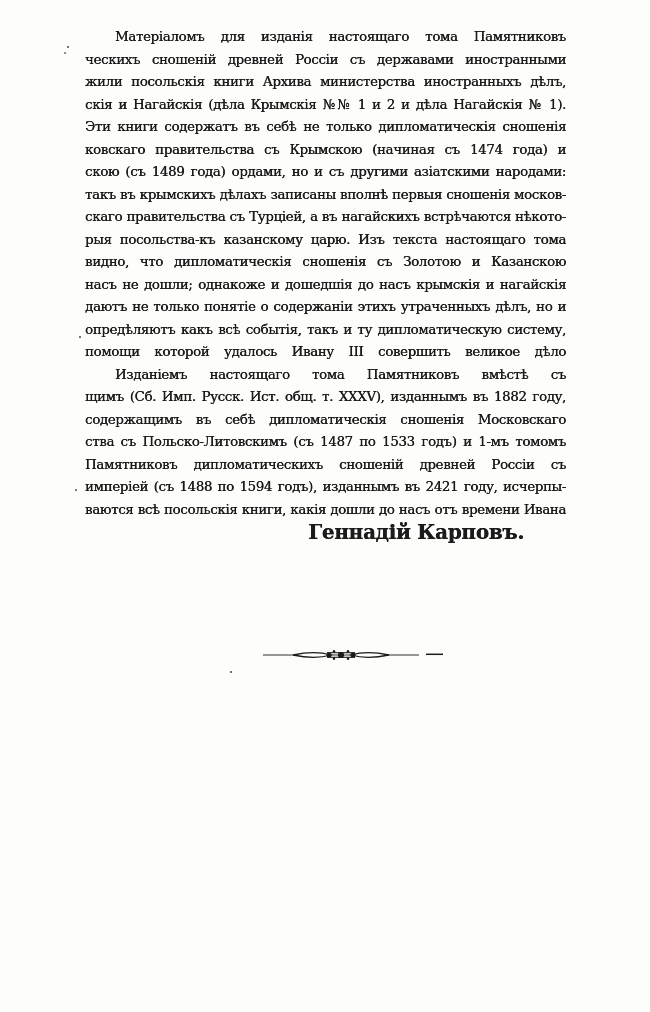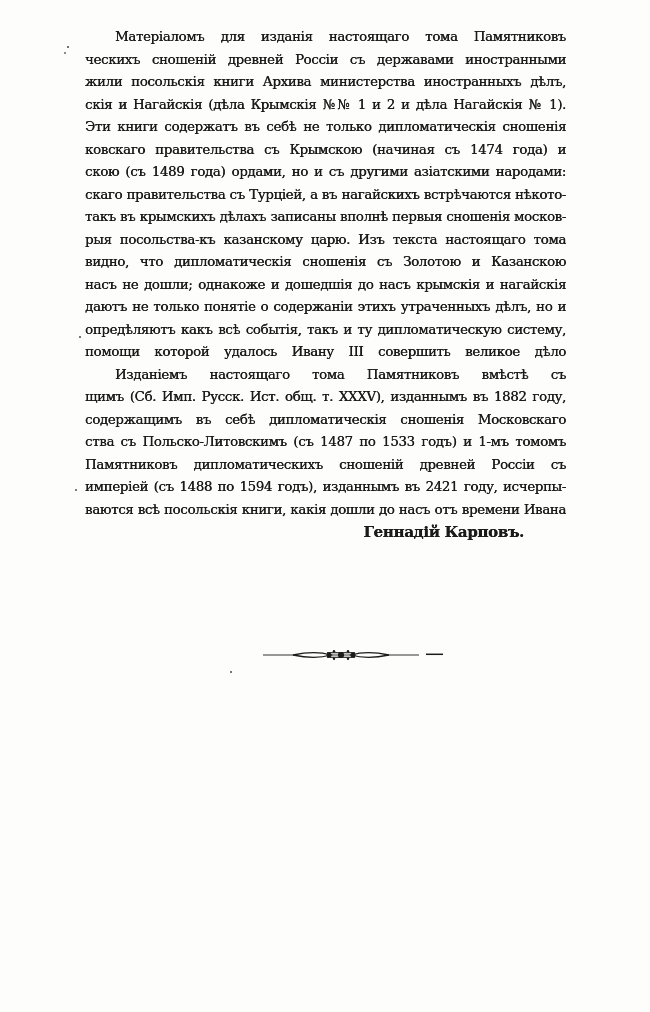--- a/index.html
+++ b/index.html
@@ -28,21 +28,21 @@
     overflow: hidden;
     text-shadow: 0.3px 0 0 currentColor;
   }
   .indent { text-indent: 30px; }
   .end { text-align-last: left; }
   .signature {
     text-align: left;
     text-align-last: right;
     padding-right: 42px;
     font-weight: bold;
-    font-size: 15px;
+    font-size: 20px;
   }
   .ornament {
     position: absolute;
     left: 263px;
     top: 647px;
     width: 182px;
     height: 16px;
   }
   .speck {
     position: absolute;
@@ -61,22 +61,22 @@
 <div class="page">
 
   <div class="text-block">
     <div class="ln indent">Матеріаломъ для изданія настоящаго тома Памятниковъ дипломати-</div>
     <div class="ln">ческихъ сношеній древней Россіи съ державами иностранными послу-</div>
     <div class="ln">жили посольскія книги Архива министерства иностранныхъ дѣлъ, Крым-</div>
     <div class="ln">скія и Нагайскія (дѣла Крымскія №№ 1 и 2 и дѣла Нагайскія № 1).</div>
     <div class="ln">Эти книги содержатъ въ себѣ не только дипломатическія сношенія мос-</div>
     <div class="ln">ковскаго правительства съ Крымскою (начиная съ 1474 года) и Нагай-</div>
     <div class="ln">скою (съ 1489 года) ордами, но и съ другими азіатскими народами:</div>
+    <div class="ln">такъ въ крымскихъ дѣлахъ записаны вполнѣ первыя сношенія москов-</div>
     <div class="ln">скаго правительства съ Турціей, а въ нагайскихъ встрѣчаются нѣкото-</div>
-    <div class="ln">такъ въ крымскихъ дѣлахъ записаны вполнѣ первыя сношенія москов-</div>
     <div class="ln">рыя посольства-къ казанскому царю. Изъ текста настоящаго тома актовъ</div>
     <div class="ln">видно, что дипломатическія сношенія съ Золотою и Казанскою ордами</div>
     <div class="ln">насъ не дошли; однакоже и дошедшія до насъ крымскія и нагайскія дѣла</div>
     <div class="ln">даютъ не только понятіе о содержаніи этихъ утраченныхъ дѣлъ, но и</div>
     <div class="ln">опредѣляютъ какъ всѣ событія, такъ и ту дипломатическую систему, при</div>
     <div class="ln">помощи которой удалось Ивану III совершить великое дѣло освобожденія</div>
 
     <div class="ln indent">Изданіемъ настоящаго тома Памятниковъ вмѣстѣ съ предшествую-</div>
     <div class="ln">щимъ (Сб. Имп. Русск. Ист. общ. т. XXXV), изданнымъ въ 1882 году,</div>
     <div class="ln">содержащимъ въ себѣ дипломатическія сношенія Московскаго государ-</div>

